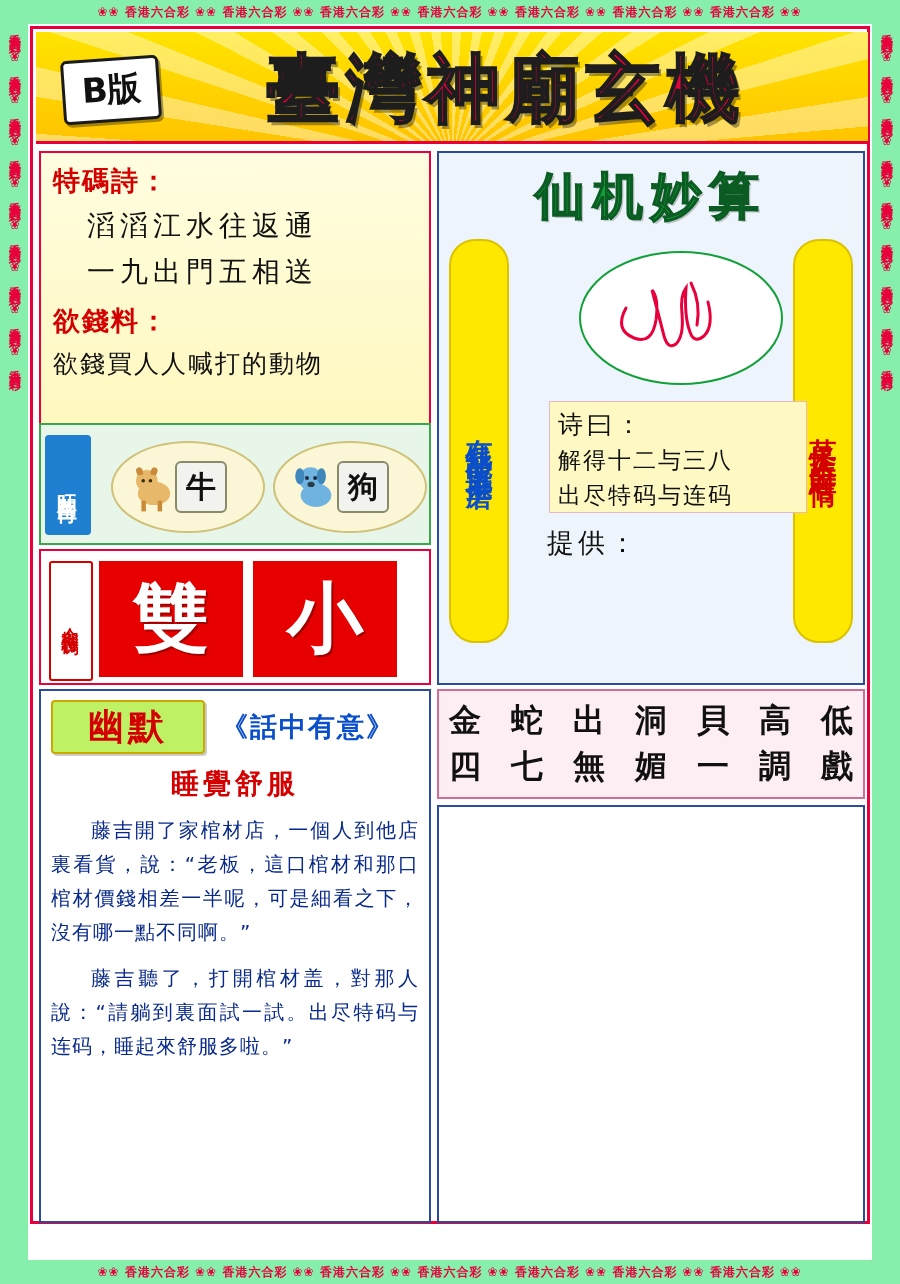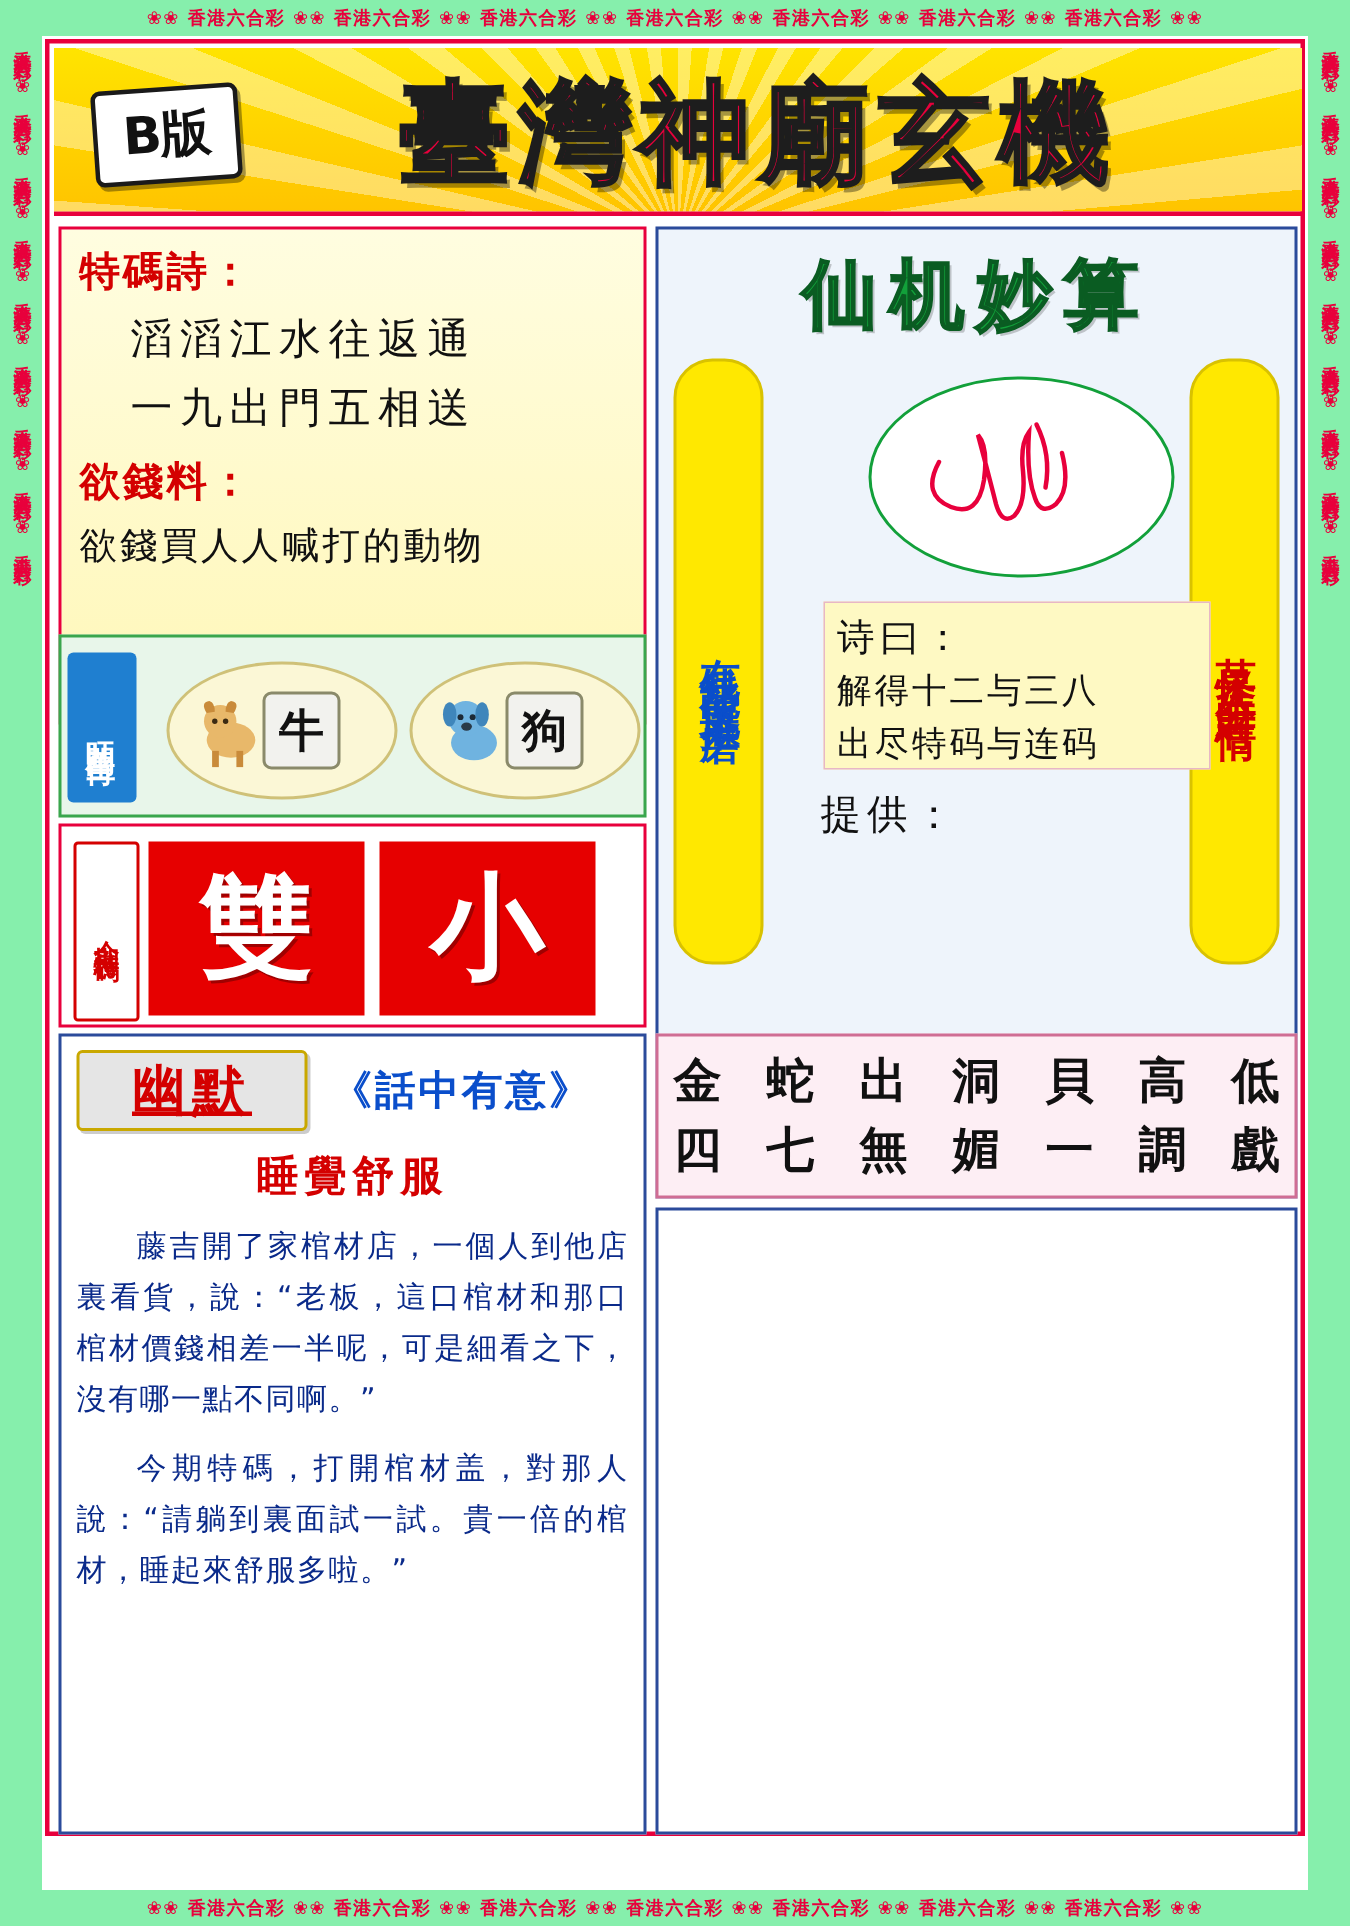--- a/index.html
+++ b/index.html
@@ -148,21 +148,21 @@
     background:#e60000;color:#ffffff;
     display:flex;align-items:center;justify-content:center;
     font-size:76px;font-weight:bold;
     text-shadow:2px 2px 0 rgba(0,0,0,.3);
   }
   .sp1{left:58px;}
   .sp2{left:212px;}
 
   
   .right-panel{
-    position:absolute;left:404px;top:122px;width:428px;height:648px;
+    position:absolute;left:404px;top:122px;width:428px;height:534px;
     background:#eef4fb;border:2px solid #2b4b9b;box-sizing:border-box;
   }
   .xianji{
     position:absolute;left:0;top:10px;width:100%;
     text-align:center;font-size:50px;font-weight:bold;color:#12a03a;
     -webkit-text-stroke:1.5px #0a5c22;
     letter-spacing:8px;
     text-shadow:2px 2px 0 rgba(0,0,0,.2);
   }
   .side-banner{
@@ -219,25 +219,24 @@
   
   .humour{
     position:absolute;left:6px;top:660px;width:392px;height:534px;
     background:#ffffff;border:2px solid #2b4b9b;box-sizing:border-box;
     padding:8px 10px;
   }
   .humour-head{
     position:relative;height:56px;display:flex;align-items:center;
   }
   .hum-badge{
-    width:150px;height:50px;background:#e5e5e5;border:2px solid #c9a800;
+    width:150px;height:50px;background:#bef264;border:2px solid #c9a800;
     border-radius:4px;display:flex;align-items:center;justify-content:center;
     font-size:36px;font-weight:bold;color:#d40000;letter-spacing:4px;
     box-shadow:2px 2px 0 rgba(0,0,0,.2);
-    text-decoration:underline;
   }
   .hum-sub{
     margin-left:16px;font-size:27px;font-weight:bold;color:#0a4ecb;letter-spacing:2px;
   }
   .hum-title{
     text-align:center;font-size:28px;font-weight:bold;color:#d40000;
     letter-spacing:4px;margin:10px 0 10px 0;
   }
   .hum-p{
     font-size:20px;color:#0a2a8a;line-height:34px;letter-spacing:1px;
@@ -376,19 +375,19 @@
 
     <div class="blank-box"></div>
 
     <div class="humour">
       <div class="humour-head">
         <div class="hum-badge">幽默</div>
         <div class="hum-sub">《話中有意》</div>
       </div>
       <div class="hum-title">睡覺舒服</div>
       <div class="hum-p indent">藤吉開了家棺材店，一個人到他店裏看貨，說：“老板，這口棺材和那口棺材價錢相差一半呢，可是細看之下，沒有哪一點不同啊。”</div>
-      <div class="hum-p indent">今期特碼，打開棺材盖，對那人說：“請躺到裏面試一試。貴一倍的棺材，睡起來舒服多啦。”</div>
+      <div class="hum-p indent">藤吉聽了，打開棺材盖，對那人說：“請躺到裏面試一試。出尽特码与连码，睡起來舒服多啦。”</div>
     </div>
 
   </div>
 
 
 </div>
 
 </body></html>

